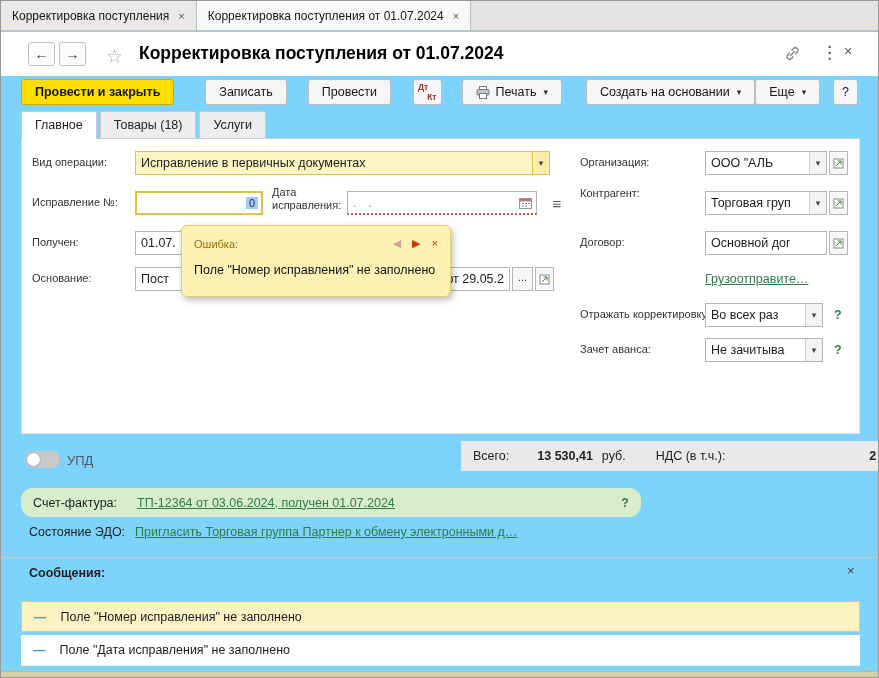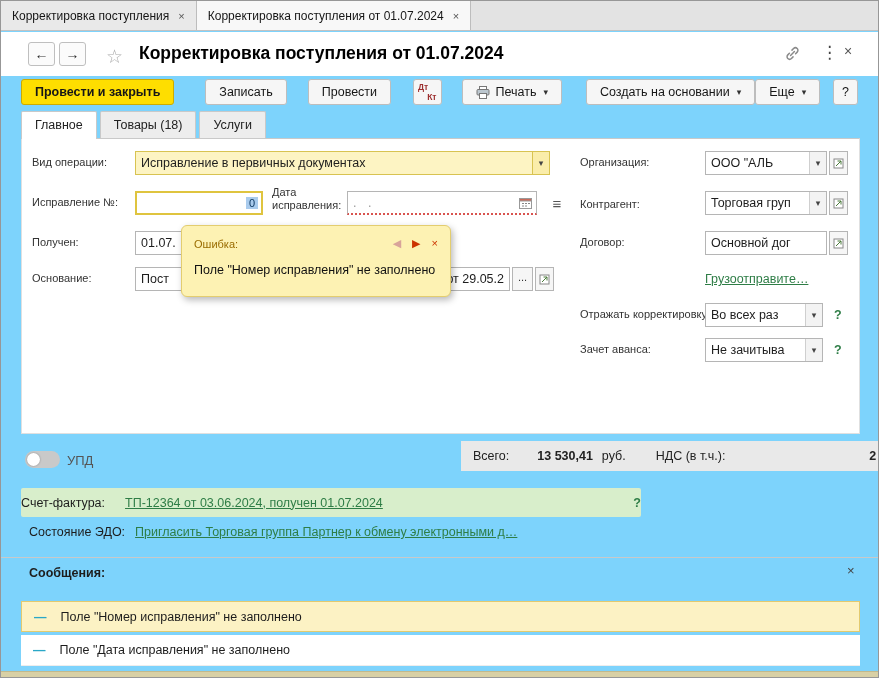--- a/index.html
+++ b/index.html
@@ -59,21 +59,21 @@
   .tt-prev { color:#d8a49a; }
   .tt-next, .tt-close { color:#cc3300; }
   .tt-msg { margin-top:13px; font-size:12.5px; color:#111; white-space:nowrap; }
 
   
   .toggle { position:absolute; left:24px; top:450px; width:35px; height:17px; border-radius:9px; background:#c9c9c9; }
   .knob { position:absolute; left:2px; top:2px; width:13px; height:13px; border-radius:50%; background:#fff; box-shadow:0 0 2px rgba(0,0,0,.35); }
   .upd-label { position:absolute; left:66px; top:452px; color:#555; font-size:13px; }
   .totals { position:absolute; left:460px; top:440px; width:467px; height:30px; background:#e9e9e9; display:flex; align-items:center; font-size:12.5px; color:#222; }
   .amount { font-weight:700; }
-  .invbar { position:absolute; left:20px; top:487px; width:620px; height:29px; background:#d8eecb; display:flex; align-items:center; padding:0 0; border-radius:2px;justify-content:center; }
+  .invbar { position:absolute; left:20px; top:487px; width:620px; height:29px; background:#d8eecb; display:flex; align-items:center; padding:0 12px; border-radius:12px;justify-content:center; }
   .edo { position:absolute; left:28px; top:524px; display:flex; align-items:center; gap:10px; }
 
   
   .msg-sep { position:absolute; left:0; top:556px; width:879px; height:1px; background:#c9c9c9; }
   .msg-title { position:absolute; left:28px; top:565px; font-weight:700; font-size:12.5px; }
   .msg-close { position:absolute; left:846px; top:562px; color:#444; font-size:13px; }
   .msg-item { position:absolute; left:20px; width:839px; height:31px; display:flex; align-items:center; font-size:12.5px; }
   .msg-item .dash { color:#2aa7c7; font-weight:700; margin:0 14px 0 12px; }
   #msg1 { top:600px; background:#fcf2c4; border:1px solid #e3ca6e; }
   #msg2 { top:634px; background:#fff; border-bottom:1px solid #ededed; }
@@ -196,21 +196,21 @@
       <span class="ftext placeholder">.  .</span>
       <span class="calbtn">
         <svg width="13" height="12" viewBox="0 0 13 12">
             <rect x="0.5" y="1.5" width="12" height="10" fill="#fff" stroke="#999"></rect>
             <rect x="0.5" y="1.5" width="12" height="2.5" fill="#c96a5a" stroke="#999"></rect>
             <path d="M3 6.5h2M6 6.5h2M9 6.5h2M3 9h2M6 9h2" stroke="#888"></path>
           </svg>
       </span>
     </div>
     <div class="listbtn" style="left:525px;top:54px">≡</div>
-    <div class="flabel" style="left:558px;top:59px">Контрагент:</div>
+    <div class="flabel" style="left:558px;top:48px">Контрагент:</div>
     <div class="field" style="left:683px;top:52px;width:122px">
       <span class="ftext">Торговая груп</span>
       <span class="fcaret">▾</span>
     </div>
     <div class="sqbtn" style="left:807px;top:52px">
       <svg width="11" height="11" viewBox="0 0 11 11">
           <rect x="1" y="1" width="9" height="9" fill="#fff" stroke="#888"></rect>
           <path d="M3 8 8 3M8 3H4.5M8 3v3.5" stroke="#4a7a3a" fill="none"></path>
         </svg>
     </div>

